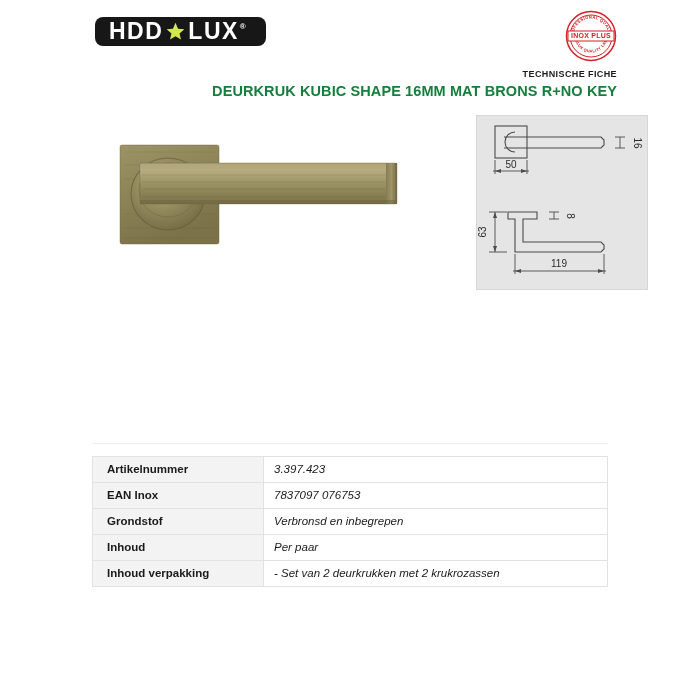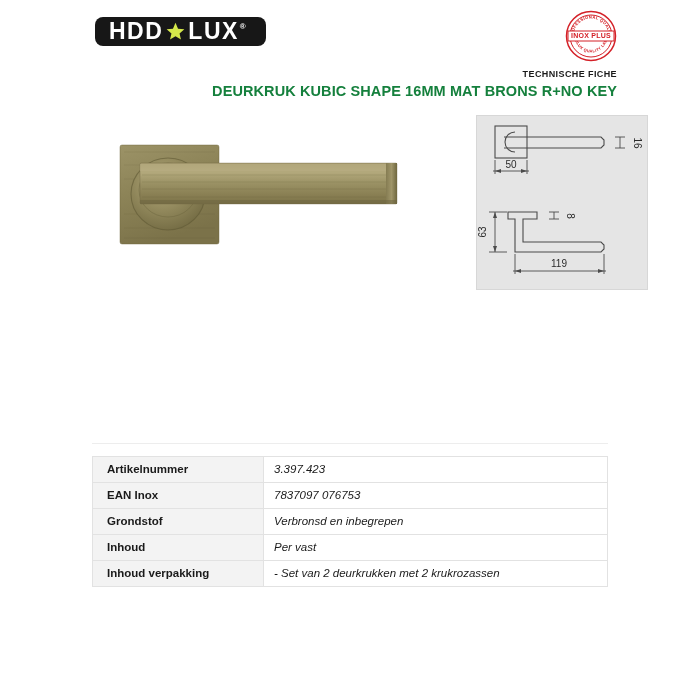--- a/index.html
+++ b/index.html
@@ -346,21 +346,21 @@
       </tr>
       <tr>
         <th>Grondstof</th>
         <td>
           <span class="cell-line">Verbronsd en inbegrepen</span>
         </td>
       </tr>
       <tr>
         <th>Inhoud</th>
         <td>
-          <span class="cell-line">Per vast</span>
+          <span class="cell-line">Per paar</span>
         </td>
       </tr>
       <tr>
         <th>Inhoud verpakking</th>
         <td>
           <span class="cell-line">- Set van 2 deurkrukken met 2 krukrozassen</span>
         </td>
       </tr>
     </tbody>
 </table>

